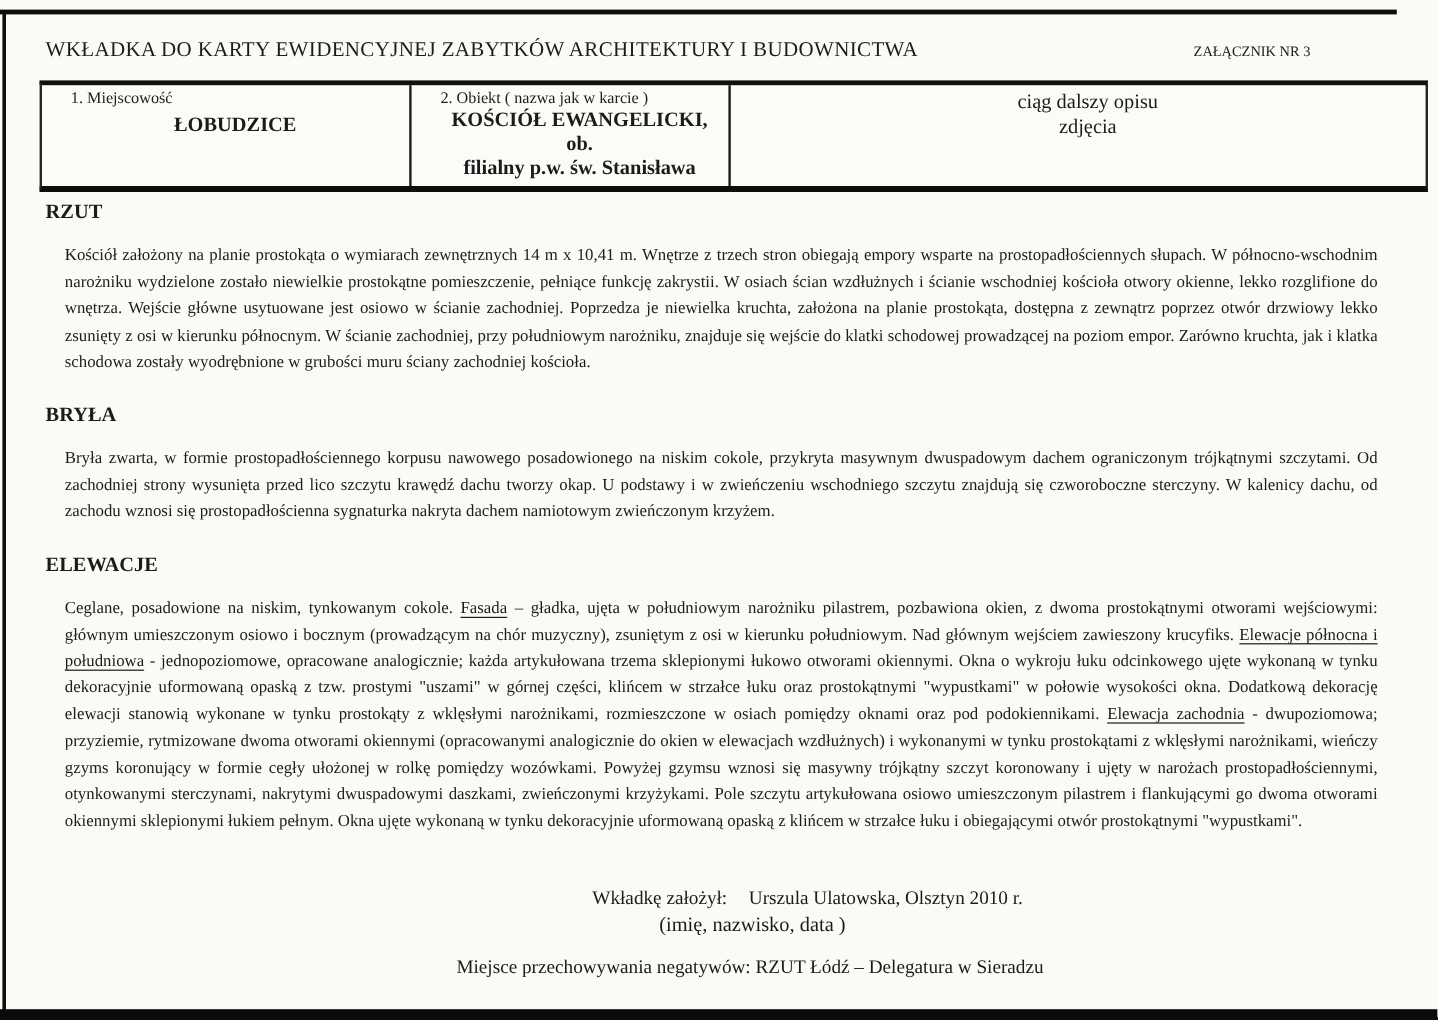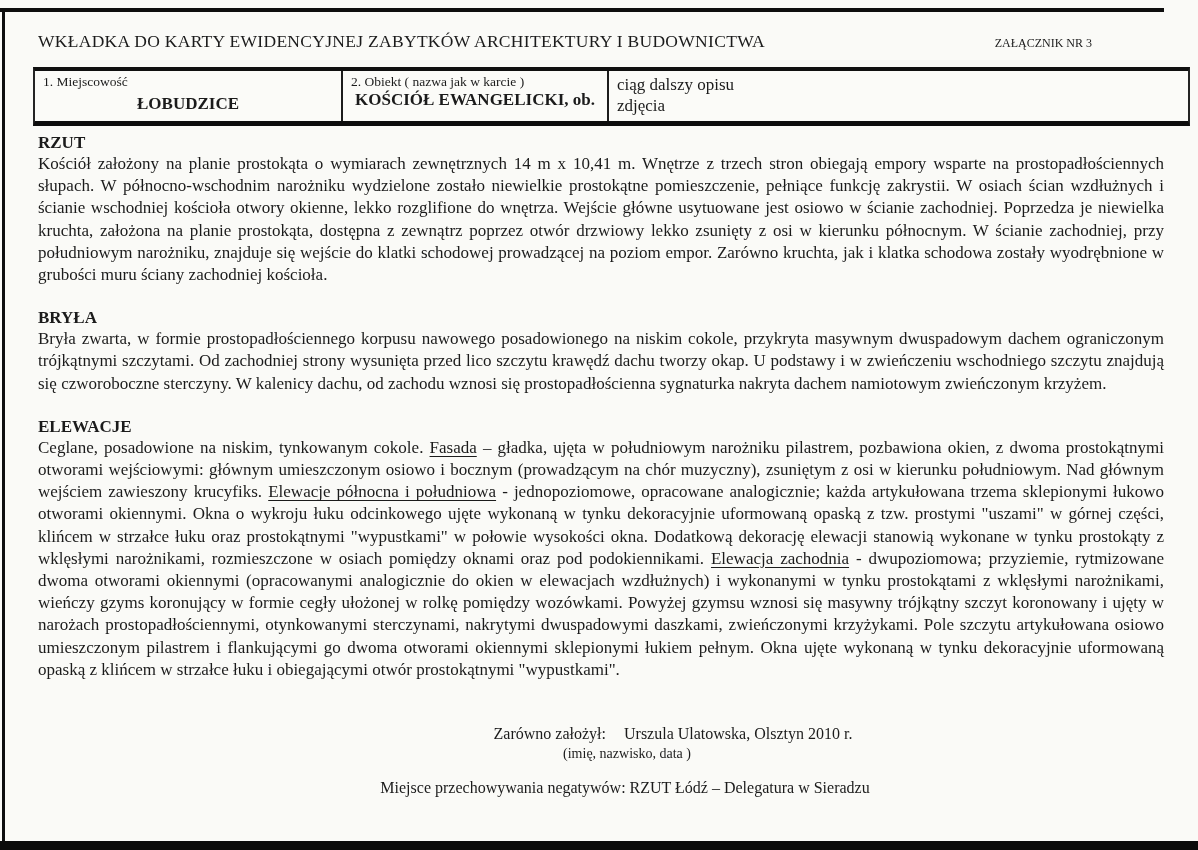--- a/index.html
+++ b/index.html
@@ -25,46 +25,46 @@
 
   .id-table {
     display: flex;
     margin: 15px -26px 0 -5px;
     border-top: 4px solid #101010;
     border-bottom: 5px solid #0d0d0d;
     border-left: 2px solid #242424;
     border-right: 2px solid #242424;
     background: #fbfbf8;
   }
-  .cell { padding: 3px 8px 5px 8px; box-sizing: border-box; }
+  .cell { padding: 3px 8px 5px 24px; box-sizing: border-box; }
   .c1 { width: 308px; border-right: 2px solid #1c1c1c; }
   .c2 { width: 266px; border-right: 2px solid #1c1c1c; }
   .c3 { flex: 1; }
   .cell-label { font-size: 13.5px; line-height: 16px; }
   .cell-value { font-size: 17px; line-height: 20px; }
   .bold { font-weight: bold; }
   .center { text-align: center; }
   .c1 .cell-value { margin-top: 4px; }
-  .c3 .cell-value { line-height: 21px; }
+  .c3 .cell-value { line-height: 21px; text-align: center; }
 
   .section { margin-top: 21px; }
   .section-first { margin-top: 6px; }
   .section-heading { font-weight: bold; font-size: 17px; line-height: 21px; }
   .section-text {
-    margin: 0;
+    margin: 16px;
     text-align: justify;
-    font-size: 17px;
+    font-size: 14px;
     line-height: 22.2px;
   }
   .u { text-decoration: underline; text-underline-offset: 2.5px; }
 
   .footer { margin-top: 44px; text-align: center; font-size: 16px; }
   .footer-line1 { transform: translateX(72px); }
   .f-value { margin-left: 18px; }
-  .footer-hint { font-size: 14px; transform: translateX(26px); margin-top: 3px; }
+  .footer-hint { font-size: 17px; transform: translateX(26px); margin-top: 3px; }
   .footer-line3 { margin-top: 17px; transform: translateX(24px); font-size: 16px; }
 </style>
 </head>
 <body>
 
 <div class="scan">
   <div class="edge edge-top"></div>
   <div class="edge edge-left"></div>
   <div class="edge edge-bottom"></div>
 
@@ -76,20 +76,21 @@
     </div>
 
     <div class="id-table">
       <div class="cell c1">
         <div class="cell-label">1. Miejscowość</div>
         <div class="cell-value bold center">ŁOBUDZICE</div>
       </div>
       <div class="cell c2">
         <div class="cell-label">2. Obiekt ( nazwa jak w karcie )</div>
         <div class="cell-value bold center">KOŚCIÓŁ EWANGELICKI, ob.</div>
+        <div class="cell-value bold center">filialny p.w. św. Stanisława</div>
       </div>
       <div class="cell c3">
         <div class="cell-value">ciąg dalszy opisu</div>
         <div class="cell-value">zdjęcia</div>
       </div>
     </div>
 
     <div class="section section-first">
       <div class="section-heading">RZUT</div>
       <p class="section-text"><span>Kościół założony na planie prostokąta o wymiarach zewnętrznych 14 m x 10,41 m. Wnętrze z trzech stron obiegają empory wsparte na prostopadłościennych słupach. W północno-wschodnim narożniku wydzielone zostało niewielkie prostokątne pomieszczenie, pełniące funkcję zakrystii. W osiach ścian wzdłużnych i ścianie wschodniej kościoła otwory okienne, lekko rozglifione do wnętrza. Wejście główne usytuowane jest osiowo w ścianie zachodniej. Poprzedza je niewielka kruchta, założona na planie prostokąta, dostępna z zewnątrz poprzez otwór drzwiowy lekko zsunięty z osi w kierunku północnym. W ścianie zachodniej, przy południowym narożniku, znajduje się wejście do klatki schodowej prowadzącej na poziom empor. Zarówno kruchta, jak i klatka schodowa zostały wyodrębnione w grubości muru ściany zachodniej kościoła.</span></p>
@@ -100,20 +101,20 @@
       <p class="section-text"><span>Bryła zwarta, w formie prostopadłościennego korpusu nawowego posadowionego na niskim cokole, przykryta masywnym dwuspadowym dachem ograniczonym trójkątnymi szczytami. Od zachodniej strony wysunięta przed lico szczytu krawędź dachu tworzy okap. U podstawy i w zwieńczeniu wschodniego szczytu znajdują się czworoboczne sterczyny. W kalenicy dachu, od zachodu wznosi się prostopadłościenna sygnaturka nakryta dachem namiotowym zwieńczonym krzyżem.</span></p>
     </div>
 
     <div class="section">
       <div class="section-heading">ELEWACJE</div>
       <p class="section-text"><span>Ceglane, posadowione na niskim, tynkowanym cokole. </span><span class="u">Fasada</span><span> – gładka, ujęta w południowym narożniku pilastrem, pozbawiona okien, z dwoma prostokątnymi otworami wejściowymi: głównym umieszczonym osiowo i bocznym (prowadzącym na chór muzyczny), zsuniętym z osi w kierunku południowym. Nad głównym wejściem zawieszony krucyfiks. </span><span class="u">Elewacje północna i południowa</span><span> - jednopoziomowe, opracowane analogicznie; każda artykułowana trzema sklepionymi łukowo otworami okiennymi. Okna o wykroju łuku odcinkowego ujęte wykonaną w tynku dekoracyjnie uformowaną opaską z tzw. prostymi "uszami" w górnej części, klińcem w strzałce łuku oraz prostokątnymi "wypustkami" w połowie wysokości okna. Dodatkową dekorację elewacji stanowią wykonane w tynku prostokąty z wklęsłymi narożnikami, rozmieszczone w osiach pomiędzy oknami oraz pod podokiennikami. </span><span class="u">Elewacja zachodnia</span><span> - dwupoziomowa; przyziemie, rytmizowane dwoma otworami okiennymi (opracowanymi analogicznie do okien w elewacjach wzdłużnych) i wykonanymi w tynku prostokątami z wklęsłymi narożnikami, wieńczy gzyms koronujący w formie cegły ułożonej w rolkę pomiędzy wozówkami. Powyżej gzymsu wznosi się masywny trójkątny szczyt koronowany i ujęty w narożach prostopadłościennymi, otynkowanymi sterczynami, nakrytymi dwuspadowymi daszkami, zwieńczonymi krzyżykami. Pole szczytu artykułowana osiowo umieszczonym pilastrem i flankującymi go dwoma otworami okiennymi sklepionymi łukiem pełnym. Okna ujęte wykonaną w tynku dekoracyjnie uformowaną opaską z klińcem w strzałce łuku i obiegającymi otwór prostokątnymi "wypustkami".</span></p>
     </div>
 
     <div class="footer">
       <div class="footer-line1">
-        <span class="f-label">Zarówno założył:</span><span class="f-value">Urszula Ulatowska, Olsztyn 2010 r.</span>
+        <span class="f-label">Wkładkę założył:</span><span class="f-value">Urszula Ulatowska, Olsztyn 2010 r.</span>
       </div>
       <div class="footer-hint">(imię, nazwisko, data )</div>
       <div class="footer-line3">Miejsce przechowywania negatywów: RZUT Łódź – Delegatura w Sieradzu</div>
     </div>
 
   </div>
 </div>
 
 </body></html>

